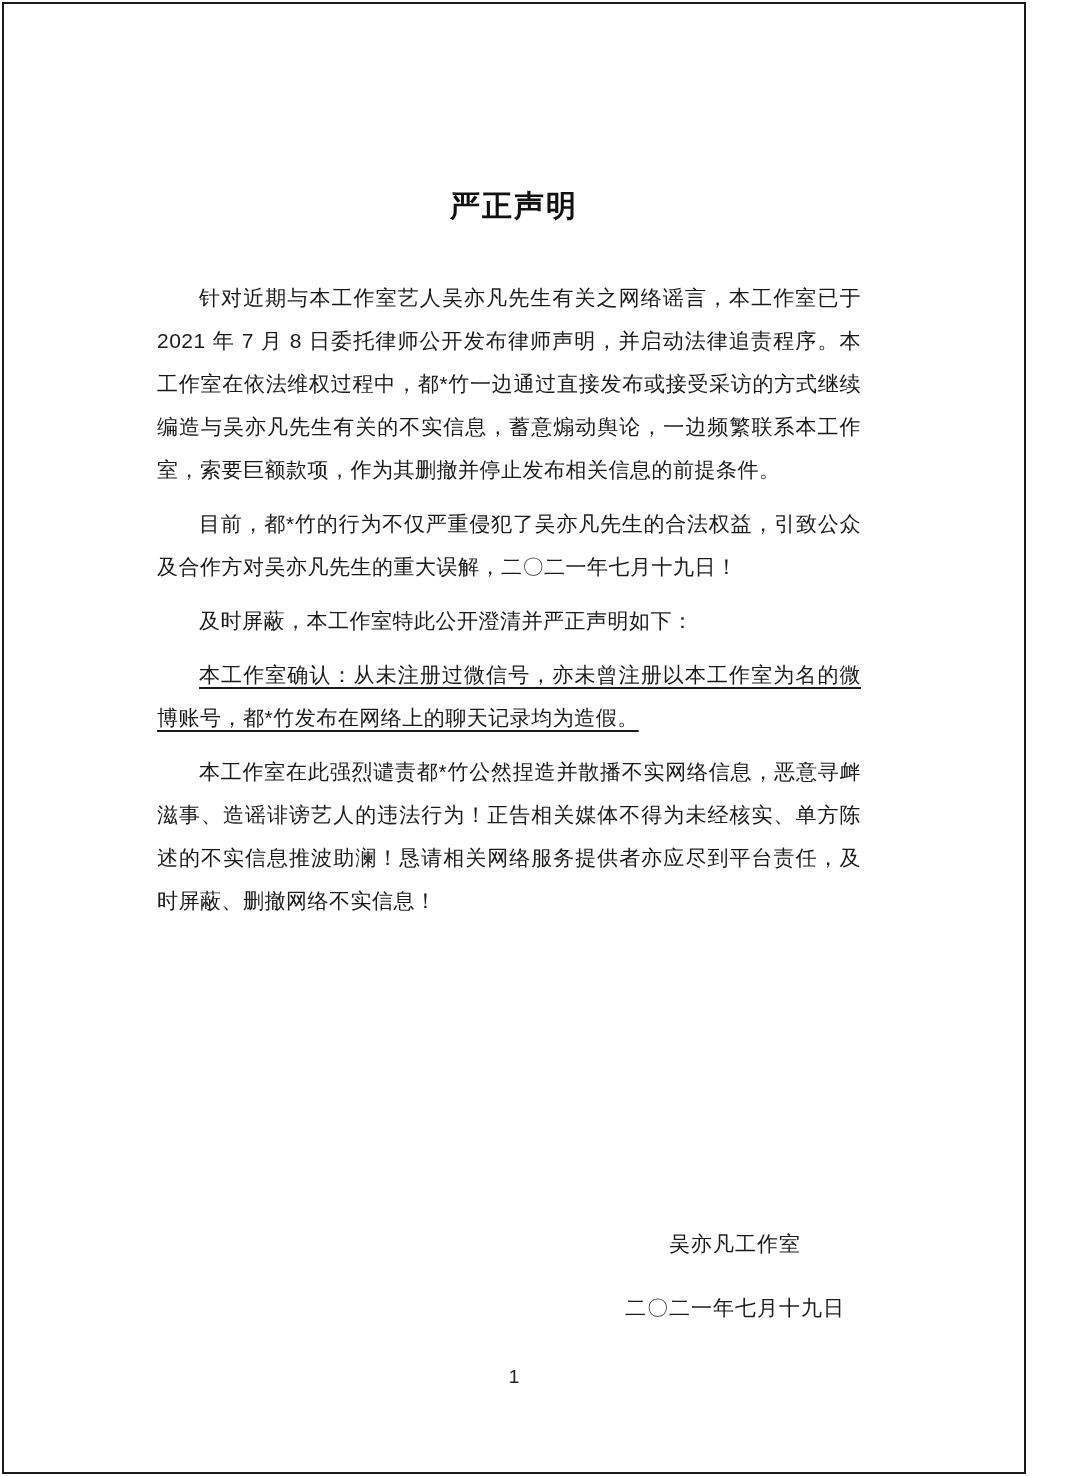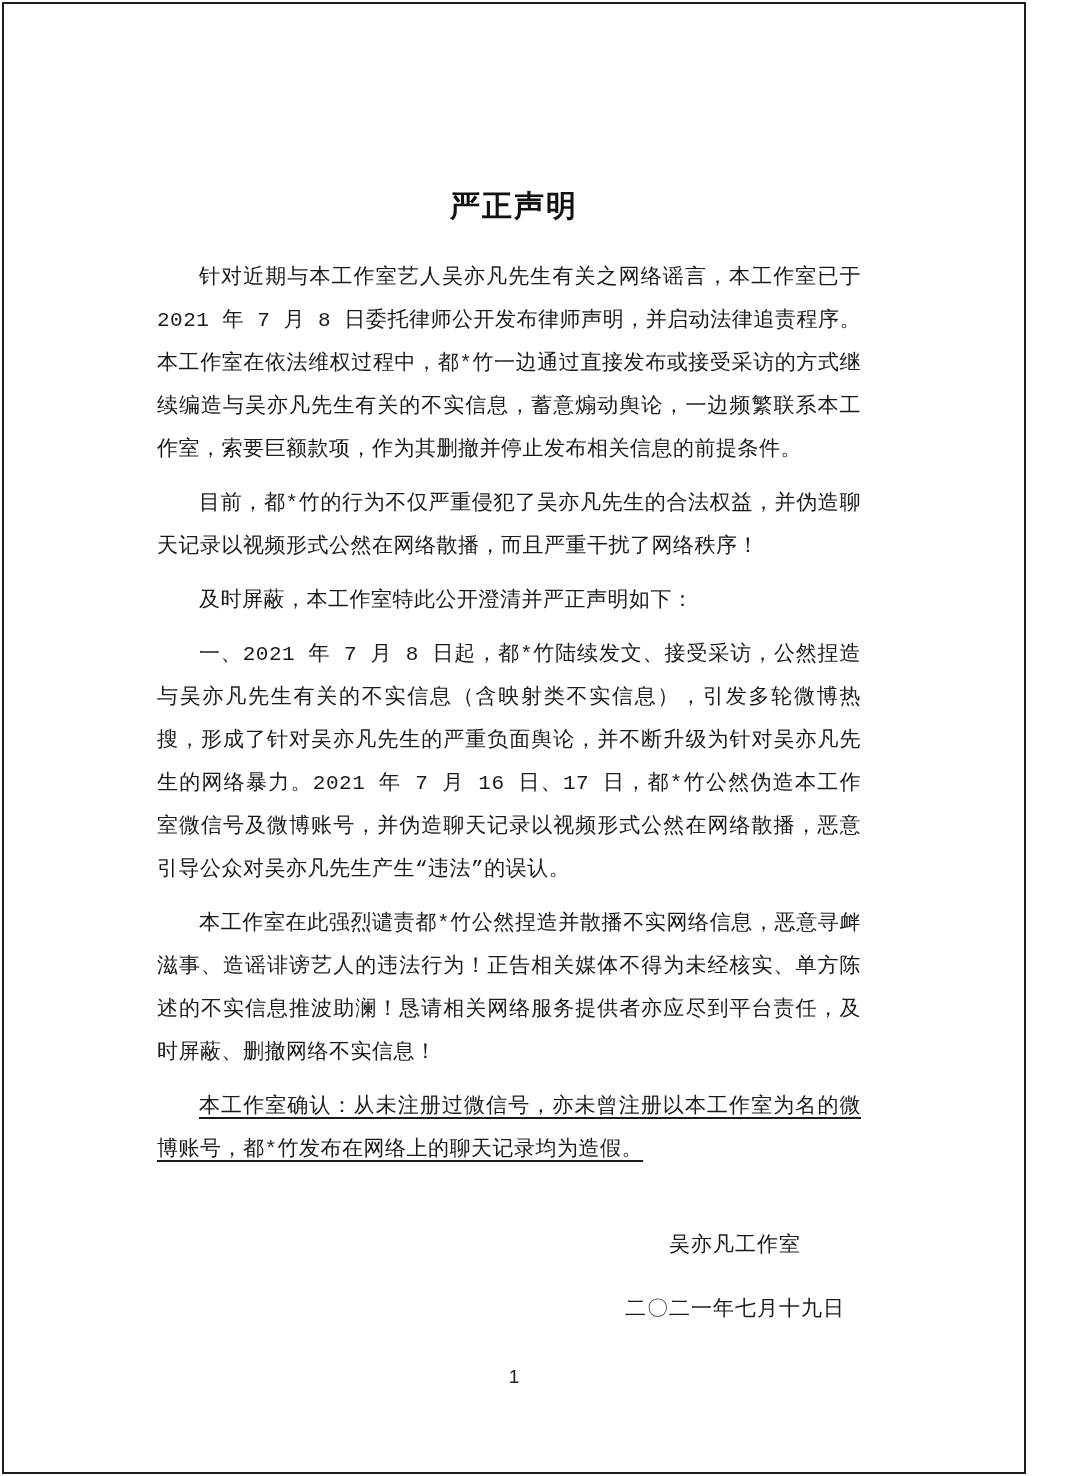--- a/index.html
+++ b/index.html
@@ -31,23 +31,22 @@
     text-align: center;
     font-size: 30px;
     font-weight: bold;
     letter-spacing: 2px;
     color: #111111;
   }
   .doc-body {
     position: absolute;
     left: 153px;
     right: 163px;
-    top: 252px;
+    top: 272px;
     color: #1a1a1a;
-    font-family: Liberation Mono, monospace;
   }
   .para {
     margin: 0 0 11px 0;
     font-size: 21px;
     line-height: 43px;
     text-align: justify;
     text-indent: 2em;
     letter-spacing: 0.5px;
   }
   .para.underlined {
@@ -86,25 +85,24 @@
   }
 </style>
 </head>
 <body>
 
 <div class="viewport">
   <div class="page">
     <h1 class="doc-title">严正声明</h1>
     <div class="doc-body">
         <p class="para">针对近期与本工作室艺人吴亦凡先生有关之网络谣言，本工作室已于 2021 年 7 月 8 日委托律师公开发布律师声明，并启动法律追责程序。本工作室在依法维权过程中，都*竹一边通过直接发布或接受采访的方式继续编造与吴亦凡先生有关的不实信息，蓄意煽动舆论，一边频繁联系本工作室，索要巨额款项，作为其删撤并停止发布相关信息的前提条件。</p>
-        <p class="para">目前，都*竹的行为不仅严重侵犯了吴亦凡先生的合法权益，并伪造聊天记录以视频形式公然在网络散播，而且严重干扰了网络秩序！</p>
+        <p class="para">目前，都*竹的行为不仅严重侵犯了吴亦凡先生的合法权益，引致公众及合作方对吴亦凡先生的重大误解，二〇二一年七月十九日！</p>
         <p class="para">及时屏蔽，本工作室特此公开澄清并严正声明如下：</p>
-        <p class="para">一、2021 年 7 月 8 日起，都*竹陆续发文、接受采访，公然捏造与吴亦凡先生有关的不实信息（含映射类不实信息），引发多轮微博热搜，形成了针对吴亦凡先生的严重负面舆论，并不断升级为针对吴亦凡先生的网络暴力。2021 年 7 月 16 日、17 日，都*竹公然伪造本工作室微信号及微博账号，并伪造聊天记录以视频形式公然在网络散播，恶意引导公众对吴亦凡先生产生“违法”的误认。</p>
+        <p class="para underlined">本工作室确认：从未注册过微信号，亦未曾注册以本工作室为名的微博账号，都*竹发布在网络上的聊天记录均为造假。</p>
         <p class="para">本工作室在此强烈谴责都*竹公然捏造并散播不实网络信息，恶意寻衅滋事、造谣诽谤艺人的违法行为！正告相关媒体不得为未经核实、单方陈述的不实信息推波助澜！恳请相关网络服务提供者亦应尽到平台责任，及时屏蔽、删撤网络不实信息！</p>
-        <p class="para underlined">本工作室确认：从未注册过微信号，亦未曾注册以本工作室为名的微博账号，都*竹发布在网络上的聊天记录均为造假。</p>
       </div>
     <div class="sig-block">
       <p class="sig-line">吴亦凡工作室</p>
       <p class="date-line">二〇二一年七月十九日</p>
     </div>
     <div class="page-number">1</div>
   </div>
 </div>
 
 </body></html>

